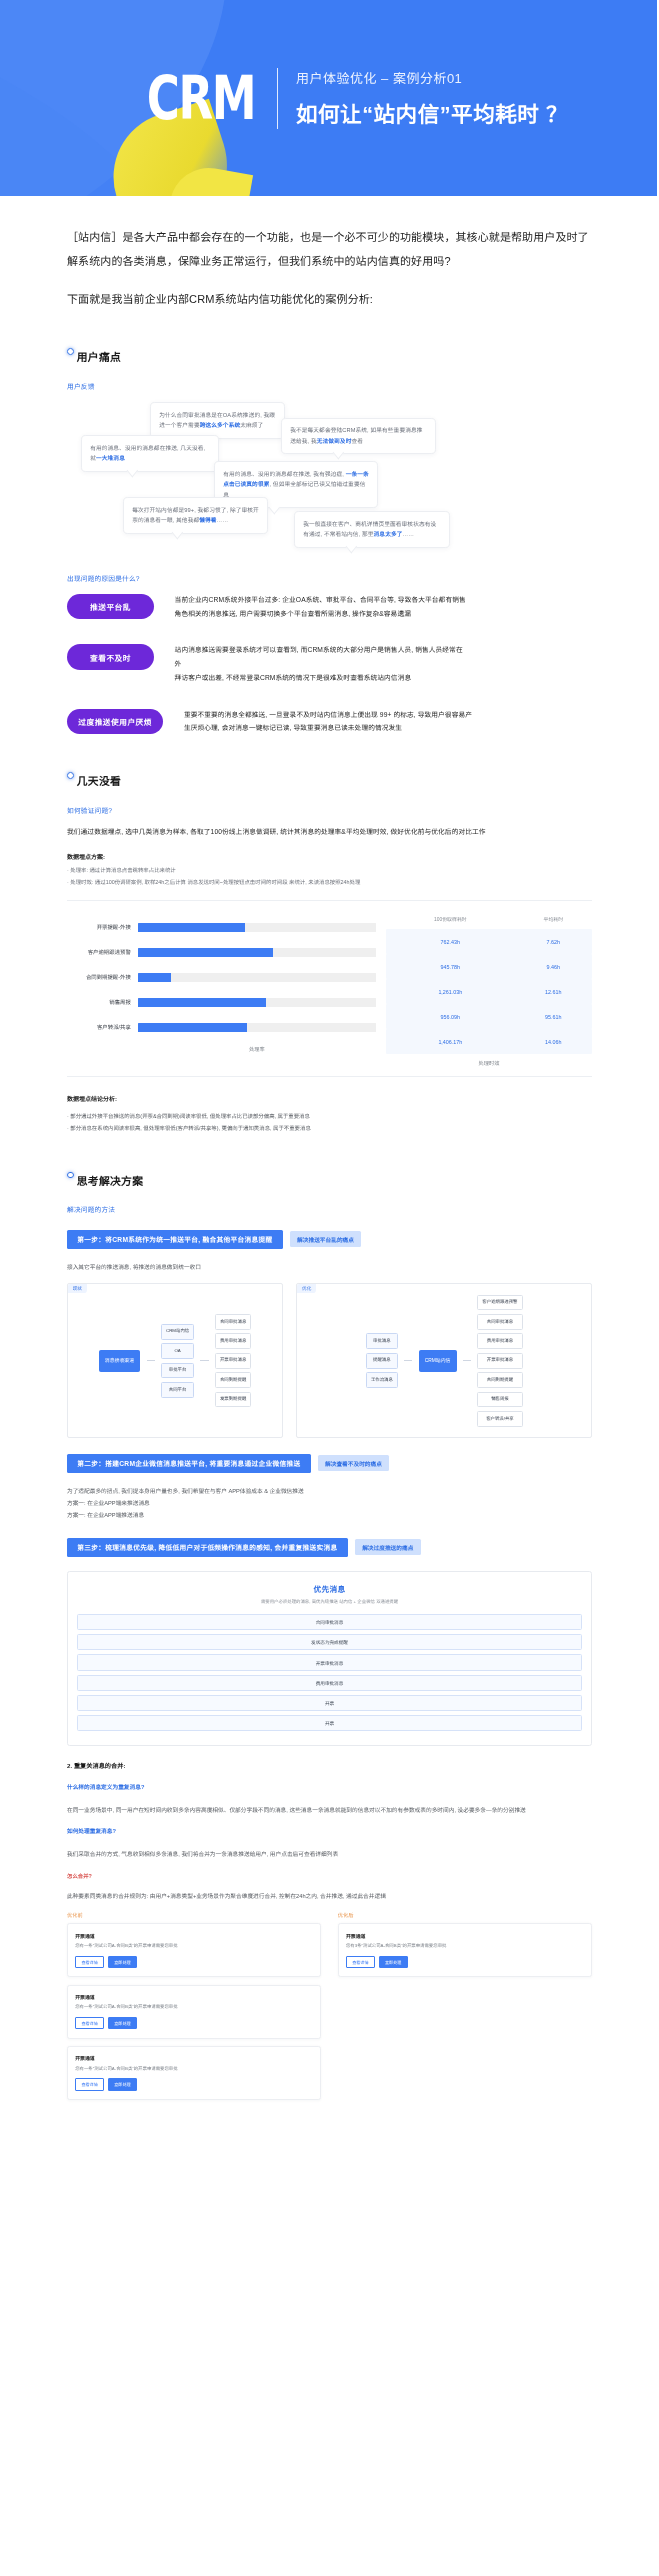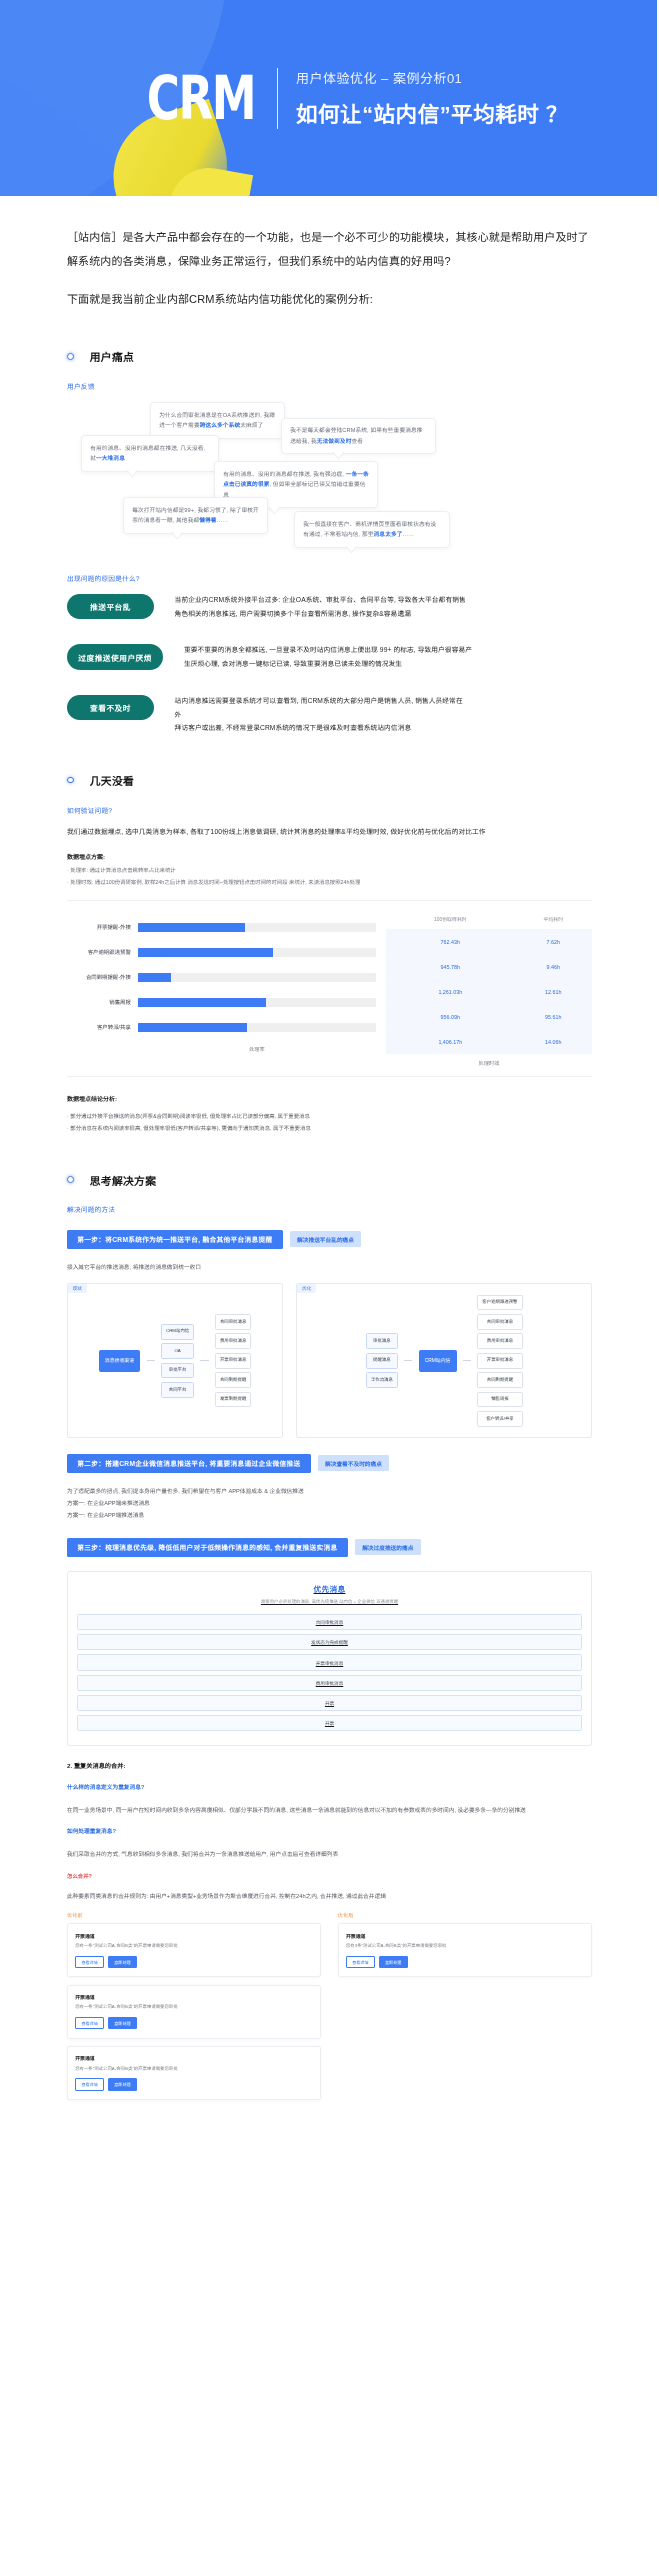--- a/index.html
+++ b/index.html
@@ -83,21 +83,21 @@
   
   .content { padding: 0 67px; }
   .intro { padding-top: 30px; }
   .intro p {
     font-size: 11px; line-height: 2.15; color: #222; letter-spacing: 0.1px;
   }
   .intro .gap { height: 14.4px; }
 
   
   .sec-head {
-    display: flex; align-items: center; gap: 16px;
+    display: flex; align-items: flex-start; gap: 3px;
     margin-top: 37px; margin-bottom: 16.5px;
   }
   .sec-ring {
     width: 6.7px; height: 6.7px; border-radius: 50%;
     border: 1.8px solid #2f6fe4;
     flex: 0 0 auto;
     box-shadow: 0 0 3.6px rgba(47,111,228,.55);
   }
   .sec-title { font-size: 10.8px; font-weight: 800; letter-spacing: 0.3px; }
 
@@ -143,21 +143,21 @@
   
   .reasons { margin-top: 6.2px; }
   .reason {
     display: flex; align-items: flex-start; gap: 20.6px;
     margin-bottom: 23px;
   }
   .pill {
     flex: 0 0 auto;
     min-width: 87px;
     text-align: center;
-    background: #0f766e;
+    background: #6d28d9;
     color: #fff;
     font-size: 7.7px; font-weight: 700; letter-spacing: 0.5px;
     border-radius: 14.4px;
     padding: 7.2px 11.3px;
     margin-top: 1px;
   }
   .reason-body { font-size: 6.7px; line-height: 2.05; color: #1d1d1d; letter-spacing: 0.1px; }
 
   
   .note-list { font-size: 5.4px; color: #6d717a; line-height: 2.1; margin-top: 4.1px; }
@@ -248,21 +248,21 @@
     border-radius: 1.5px; font-size: 4.4px; color: #3a4250;
     padding: 3.6px 4.1px; text-align: center; line-height: 1.5;
     white-space: nowrap;
   }
   .node.blue { background: #3d7cf4; color: #fff; border-color: #3d7cf4; font-size: 4.9px; padding: 6.2px 5.2px; }
   .node.plain { background: #fff; border-color: #dde2ea; }
   .col { display: flex; flex-direction: column; gap: 3.6px; justify-content: center; }
   .connector { width: 8.2px; height: 0.5px; background: #cfd6e2; flex: 0 0 auto; }
 
   
-  .cards { display: flex; gap: 11px; margin: 14.4px 0 3.1px; text-decoration: underline; }
+  .cards { display: flex; gap: 11px; margin: 14.4px 0 3.1px; }
   .card {
     flex: 1 1 0; border: 0.5px solid #e7eaef; border-radius: 2.6px;
     padding: 11.3px 9.3px 13.4px; text-align: center; background: #fff;
   }
   .card h4 {
     font-size: 7.7px; font-weight: 800; color: #2f6fe4;
     letter-spacing: 0.3px; margin-bottom: 3.1px;
   }
   .card .cdesc { font-size: 4.4px; color: #8d929a; line-height: 1.85; margin-bottom: 8.2px; }
   .card ul { list-style: none; display: flex; flex-direction: column; gap: 4.1px; }
@@ -358,32 +358,32 @@
 
     <div class="reasons">
       <div class="reason">
         <div class="pill">推送平台乱</div>
         <div class="reason-body">
           <div>当前企业内CRM系统外接平台过多: 企业OA系统、审批平台、合同平台等, 导致各大平台都有销售</div>
           <div>角色相关的消息推送, 用户需要切换多个平台查看所需消息, 操作复杂&amp;容易遗漏</div>
         </div>
       </div>
       <div class="reason">
-        <div class="pill">过度推送使用户厌烦</div>
-        <div class="reason-body">
-          <div>重要不重要的消息全都推送, 一旦登录不及时站内信消息上便出现 99+ 的标志, 导致用户很容易产</div>
-          <div>生厌烦心理, 会对消息一键标记已读, 导致重要消息已读未处理的情况发生</div>
-        </div>
-      </div>
-      <div class="reason">
         <div class="pill">查看不及时</div>
         <div class="reason-body">
           <div>站内消息推送需要登录系统才可以查看到, 而CRM系统的大部分用户是销售人员, 销售人员经常在</div>
           <div>外</div>
           <div>拜访客户或出差, 不经常登录CRM系统的情况下是很难及时查看系统站内信消息</div>
+        </div>
+      </div>
+      <div class="reason">
+        <div class="pill">过度推送使用户厌烦</div>
+        <div class="reason-body">
+          <div>重要不重要的消息全都推送, 一旦登录不及时站内信消息上便出现 99+ 的标志, 导致用户很容易产</div>
+          <div>生厌烦心理, 会对消息一键标记已读, 导致重要消息已读未处理的情况发生</div>
         </div>
       </div>
     </div>
 
     <div class="sec-head">
       <span class="sec-ring"></span>
       <span class="sec-title">几天没看</span>
     </div>
     <div class="blue-label">如何验证问题?</div>
     <p class="para">我们通过数据埋点, 选中几类消息为样本, 各取了100份线上消息做调研, 统计其消息的处理率&amp;平均处理时效, 做好优化前与优化后的对比工作</p>

